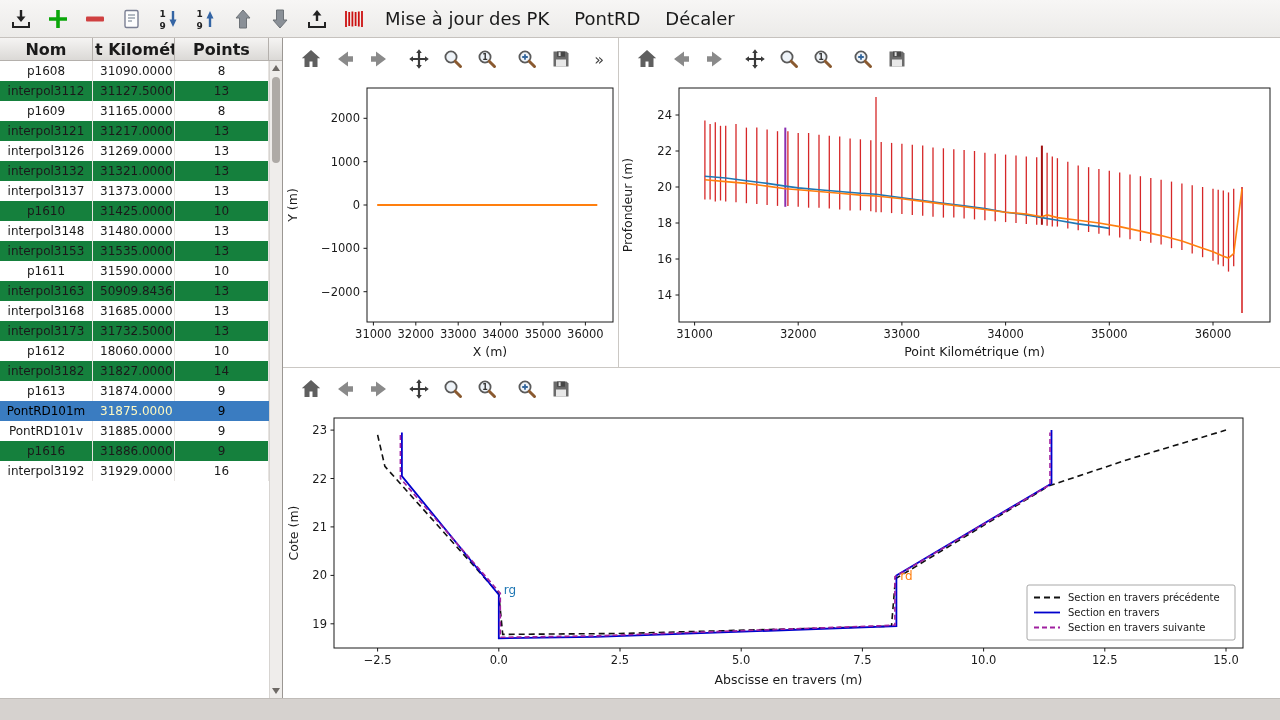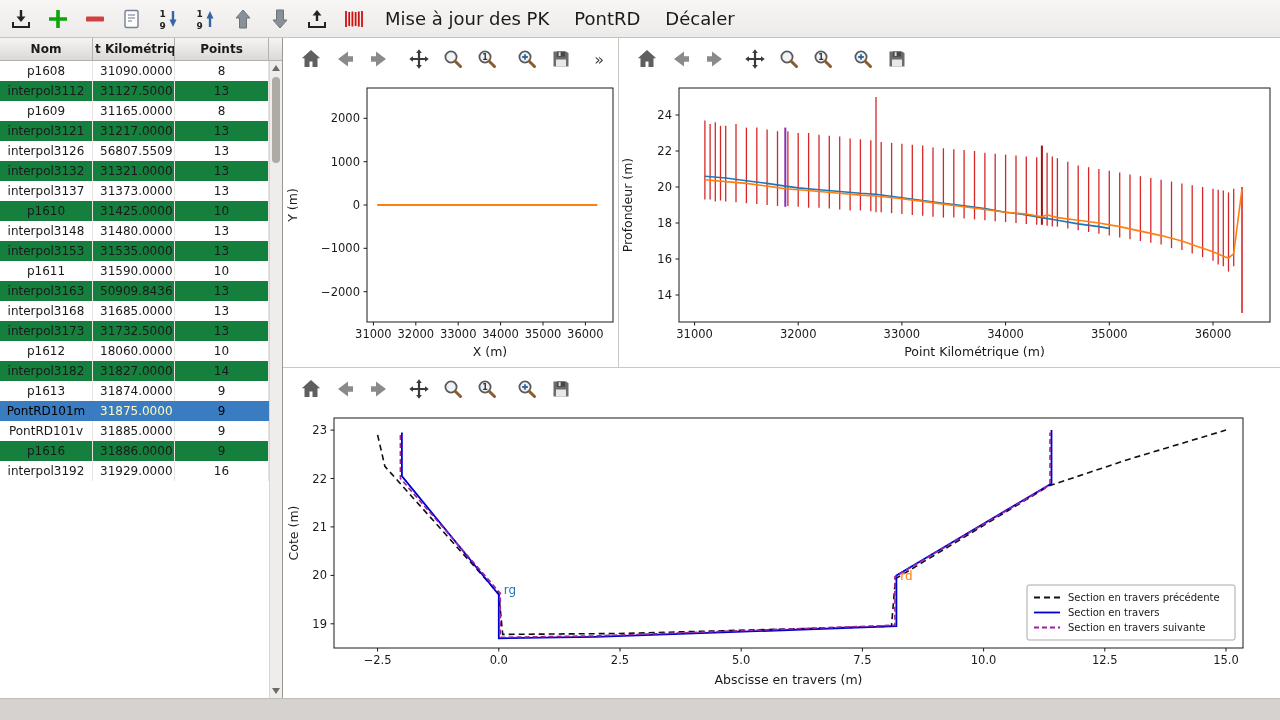--- a/index.html
+++ b/index.html
@@ -11,21 +11,21 @@
   .main-toolbar{height:38px;flex:0 0 auto;background:linear-gradient(#f7f6f5,#ecebe9);
     border-bottom:1px solid #c6c2be;display:flex;align-items:center;padding:0 8px;gap:11px}
   .tb-btn{width:26px;height:26px;display:flex;align-items:center;justify-content:center;border-radius:3px;cursor:pointer}
   .tb-text{font-size:18px;color:#1a1a1a;padding:4px 7px;cursor:pointer;border-radius:3px}
 
   .main{flex:1;display:flex;min-height:0}
 
   
   .left-panel{width:283px;flex:0 0 auto;background:#fff;border-right:1px solid #9b9793;position:relative}
   .thead{display:flex;height:23px;background:linear-gradient(#f5f4f3,#dbd9d6);border-bottom:1px solid #b4b0ac;
-    font-weight:bold;font-size:12px}
+    font-weight:bold;font-size:16px}
   .th{display:flex;align-items:center;justify-content:center;border-right:1px solid #b4b0ac;overflow:hidden;white-space:nowrap;cursor:pointer}
   .th.c0{width:93px}.th.c1{width:82px;justify-content:flex-start;padding-left:2px}.th.c2{width:94px}
   .tbody{position:absolute;top:23px;left:0;width:269px;bottom:0;overflow:hidden;background:#fff}
   .trow{display:flex;height:20px;font-size:12px;background:#fff;cursor:pointer}
   .trow.alt{background:#15803d}
   .trow.sel{background:#3a7cc1}
   .cell{display:flex;align-items:center;border-right:1px solid #e6e3e0;overflow:hidden;white-space:nowrap}
   .cell.c0{width:93px;justify-content:center}
   .cell.c1{width:82px;justify-content:flex-start;padding-left:7px}
   .cell.c2{width:94px;justify-content:center}
@@ -156,21 +156,21 @@
             <div class="cell c1">31165.0000</div>
             <div class="cell c2">8</div>
           </div>
           <div class="trow alt">
             <div class="cell c0">interpol3121</div>
             <div class="cell c1">31217.0000</div>
             <div class="cell c2">13</div>
           </div>
           <div class="trow">
             <div class="cell c0">interpol3126</div>
-            <div class="cell c1">56807.5509</div>
+            <div class="cell c1">31269.0000</div>
             <div class="cell c2">13</div>
           </div>
           <div class="trow alt">
             <div class="cell c0">interpol3132</div>
             <div class="cell c1">31321.0000</div>
             <div class="cell c2">13</div>
           </div>
           <div class="trow">
             <div class="cell c0">interpol3137</div>
             <div class="cell c1">31373.0000</div>

